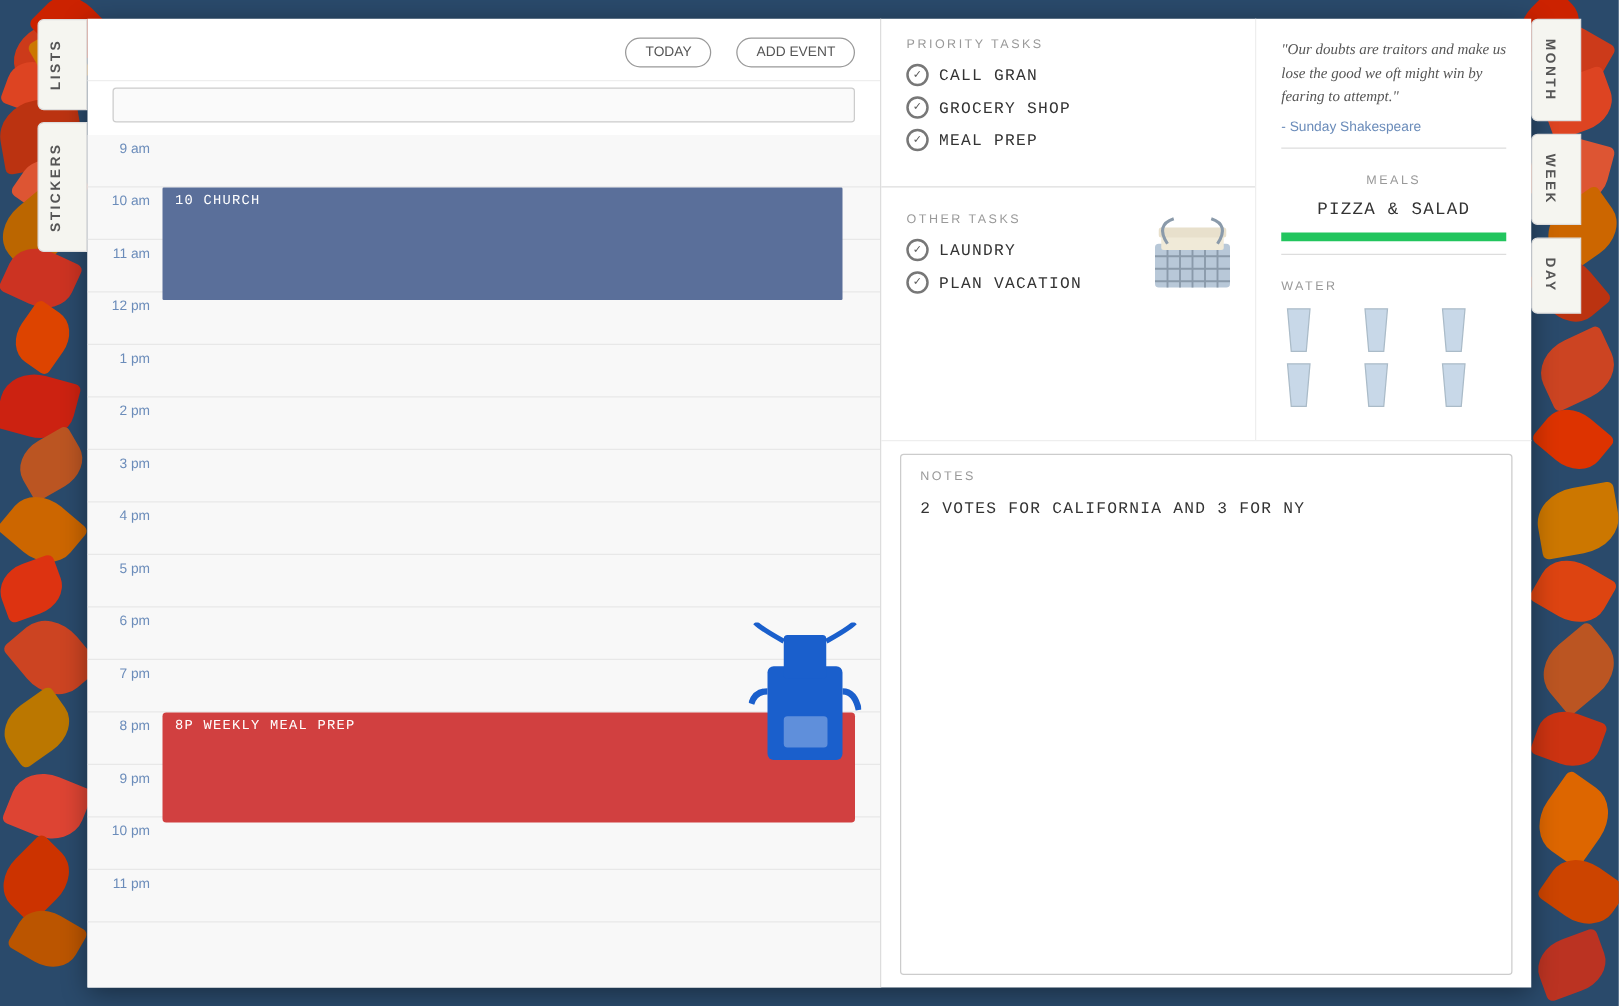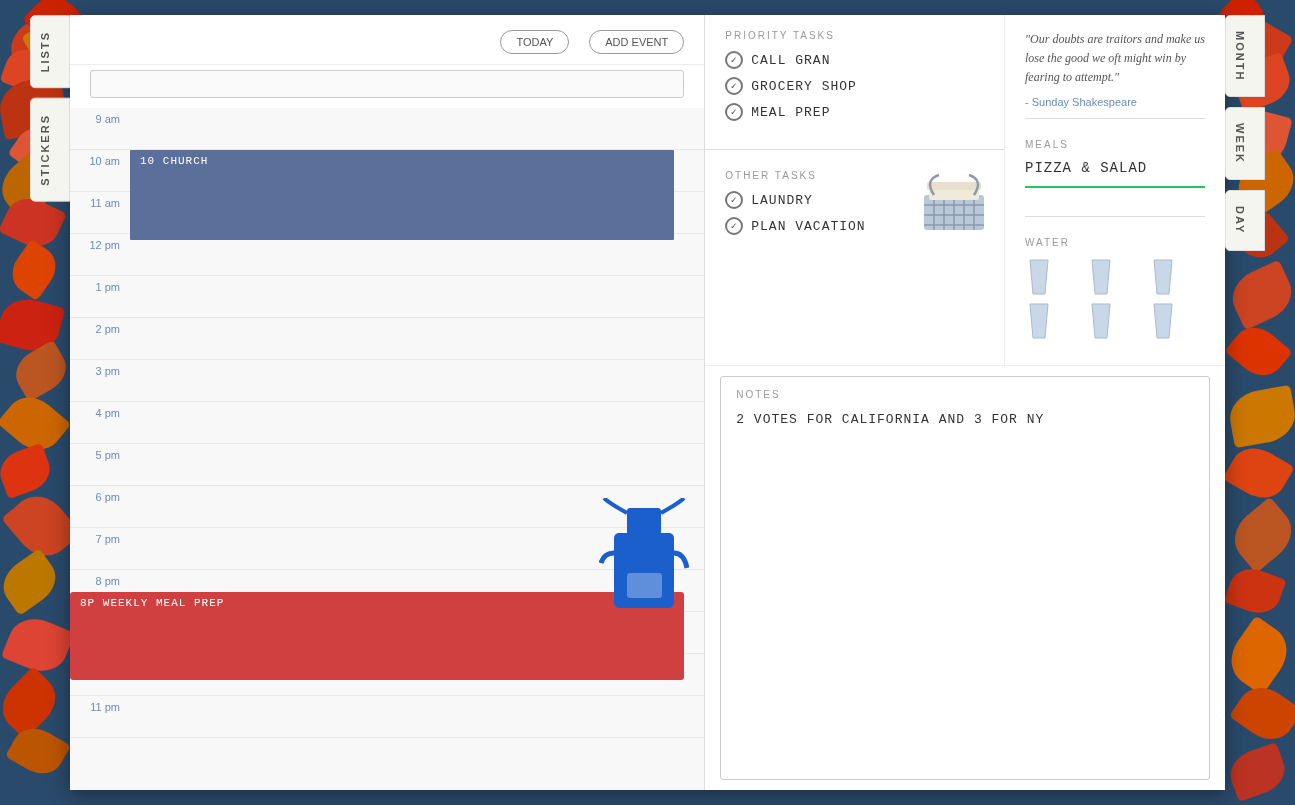--- a/index.html
+++ b/index.html
@@ -225,22 +225,23 @@
     }
 
     .quote-author {
       font-size: 11px;
       color: #6b8cba;
       font-family: Arial, sans-serif;
     }
 
     .meals-section {
       padding: 10px 0;
-      border-bottom: 2px solid #22c55e;
-      margin-bottom: 28px;
+      border-bottom: 7px solid #22c55e;
+      margin-bottom: 10px;
+      text-align: center;
     }
 
     .meals-value {
       font-size: 14px;
       font-family: 'Courier New', monospace;
       text-transform: uppercase;
       letter-spacing: 1px;
       color: #333;
       margin-top: 5px;
     }
@@ -411,21 +412,21 @@
             <path d="M 62 15 Q 80 5 85 0" stroke="#1a5fcc" stroke-width="4" fill="none"></path>
 
             <rect x="28" y="75" width="35" height="25" rx="3" fill="white" opacity="0.3"></rect>
 
             <path d="M 15 55 Q 5 55 2 65" stroke="#1a5fcc" stroke-width="5" fill="none"></path>
             <path d="M 75 55 Q 85 55 88 70" stroke="#1a5fcc" stroke-width="5" fill="none"></path>
           </svg>
         </div>
       </div>
 
-      <div class="time-slot" style="position:relative;flex-direction:column;">
+      <div class="time-slot" style="position:relative;">
         <div class="time-label">8 pm</div>
         <div class="time-content" style="position:relative;">
           <div style="position:absolute;top:0;left:0;right:20px;height:88px;background:#d14040;border-radius:3px;padding:5px 10px;color:white;font-size:11px;font-family:'Courier New',monospace;text-transform:uppercase;letter-spacing:1px;z-index:2;">
             <span>8p WEEKLY MEAL PREP</span>
           </div>
         </div>
       </div>
 
       <div class="time-slot">
         <div class="time-label">9 pm</div>

